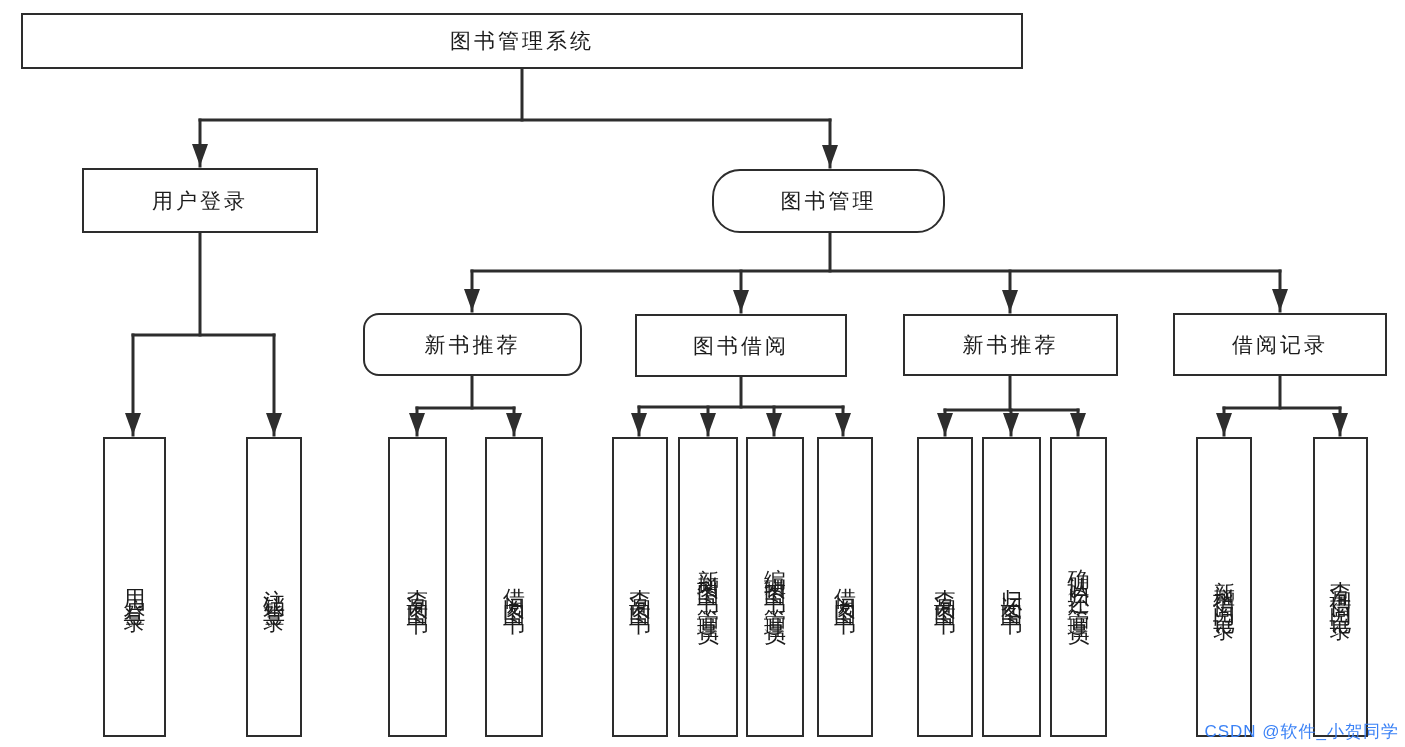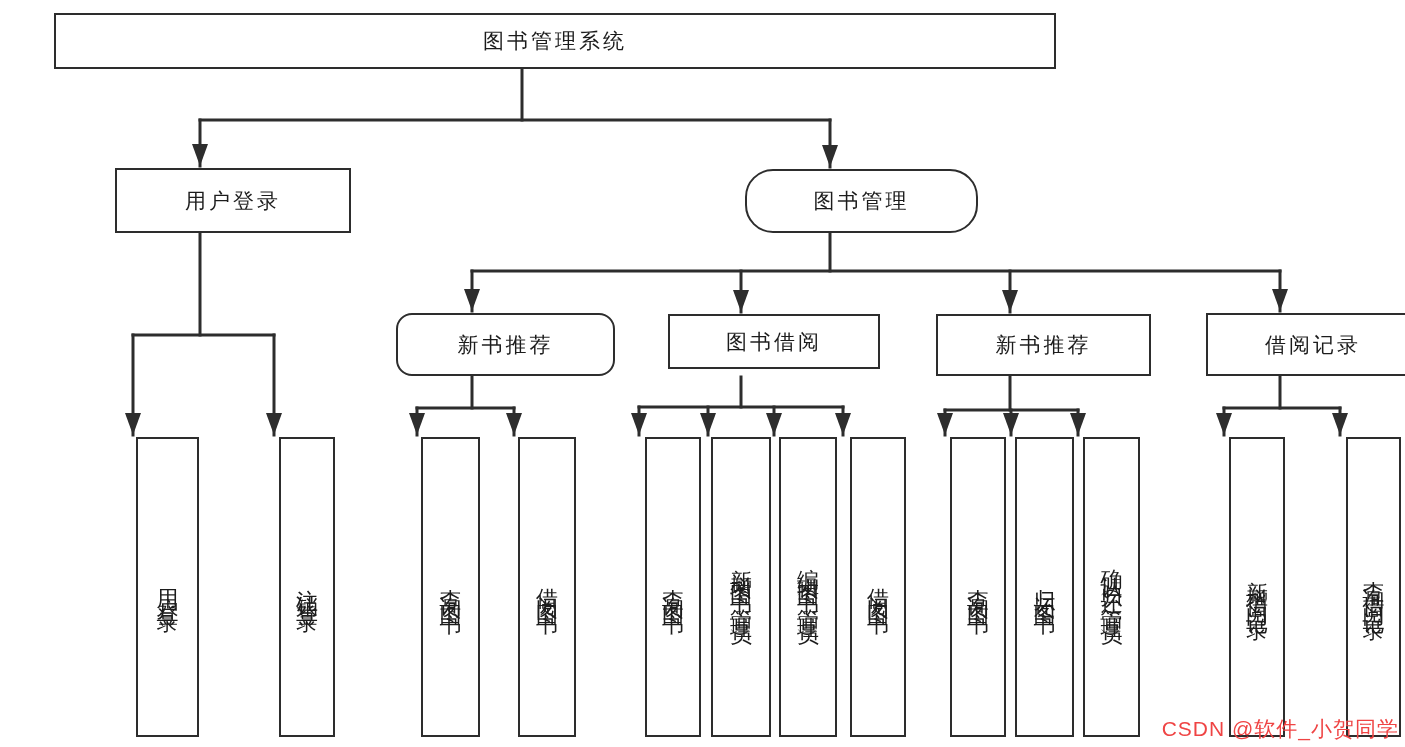--- a/index.html
+++ b/index.html
@@ -5,36 +5,35 @@
   html,body{margin:0;padding:0;background:#fff;}
   .stage{
     position:relative;width:1405px;height:747px;background:#fff;overflow:hidden;
     font-family:"Liberation Sans",sans-serif;color:#1c1c1c;
   }
   .wires{position:absolute;left:0;top:0;z-index:1;}
   .box{
     position:absolute;box-sizing:border-box;background:#fff;
     border:2px solid #2d2d2d;display:flex;align-items:center;justify-content:center;
     z-index:2;
-    margin-left:33px;
   }
   .box.h span{
     font-size:21px;letter-spacing:3px;white-space:nowrap;color:#1c1c1c;
   }
   .box.root{border-width:2px;}
   .box.v{
     top:437px;height:300px;
   }
   .box.v span{
     writing-mode:vertical-rl;text-orientation:mixed;
     font-size:22px;letter-spacing:8px;line-height:1;color:#1c1c1c;
   }
   .watermark{
     position:absolute;right:6px;bottom:4px;z-index:3;
-    font-size:21px;letter-spacing:1px;color:#ef4444;white-space:nowrap;
+    font-size:17px;letter-spacing:1px;color:#3b82f6;white-space:nowrap;
   }
 </style>
 </head>
 <body>
 
 <div class="stage">
 
   <svg class="wires" width="1405" height="747" viewBox="0 0 1405 747">
     <defs>
       <marker id="arrow" markerUnits="userSpaceOnUse" markerWidth="23" markerHeight="17" refX="22" refY="8" orient="auto">
@@ -92,21 +91,21 @@
   <div class="box h" style="left:82px;top:168px;width:236px;height:65px;">
     <span>用户登录</span>
   </div>
   <div class="box h" style="left:712px;top:169px;width:233px;height:64px;border-radius:28px;">
     <span>图书管理</span>
   </div>
 
   <div class="box h" style="left:363px;top:313px;width:219px;height:63px;border-radius:16px;">
     <span>新书推荐</span>
   </div>
-  <div class="box h" style="left:635px;top:314px;width:212px;height:55px;">
+  <div class="box h" style="left:635px;top:314px;width:212px;height:63px;">
     <span>图书借阅</span>
   </div>
   <div class="box h" style="left:903px;top:314px;width:215px;height:62px;">
     <span>新书推荐</span>
   </div>
   <div class="box h" style="left:1173px;top:313px;width:214px;height:63px;">
     <span>借阅记录</span>
   </div>
 
   <div class="box v" style="left:103px;width:63px;">

